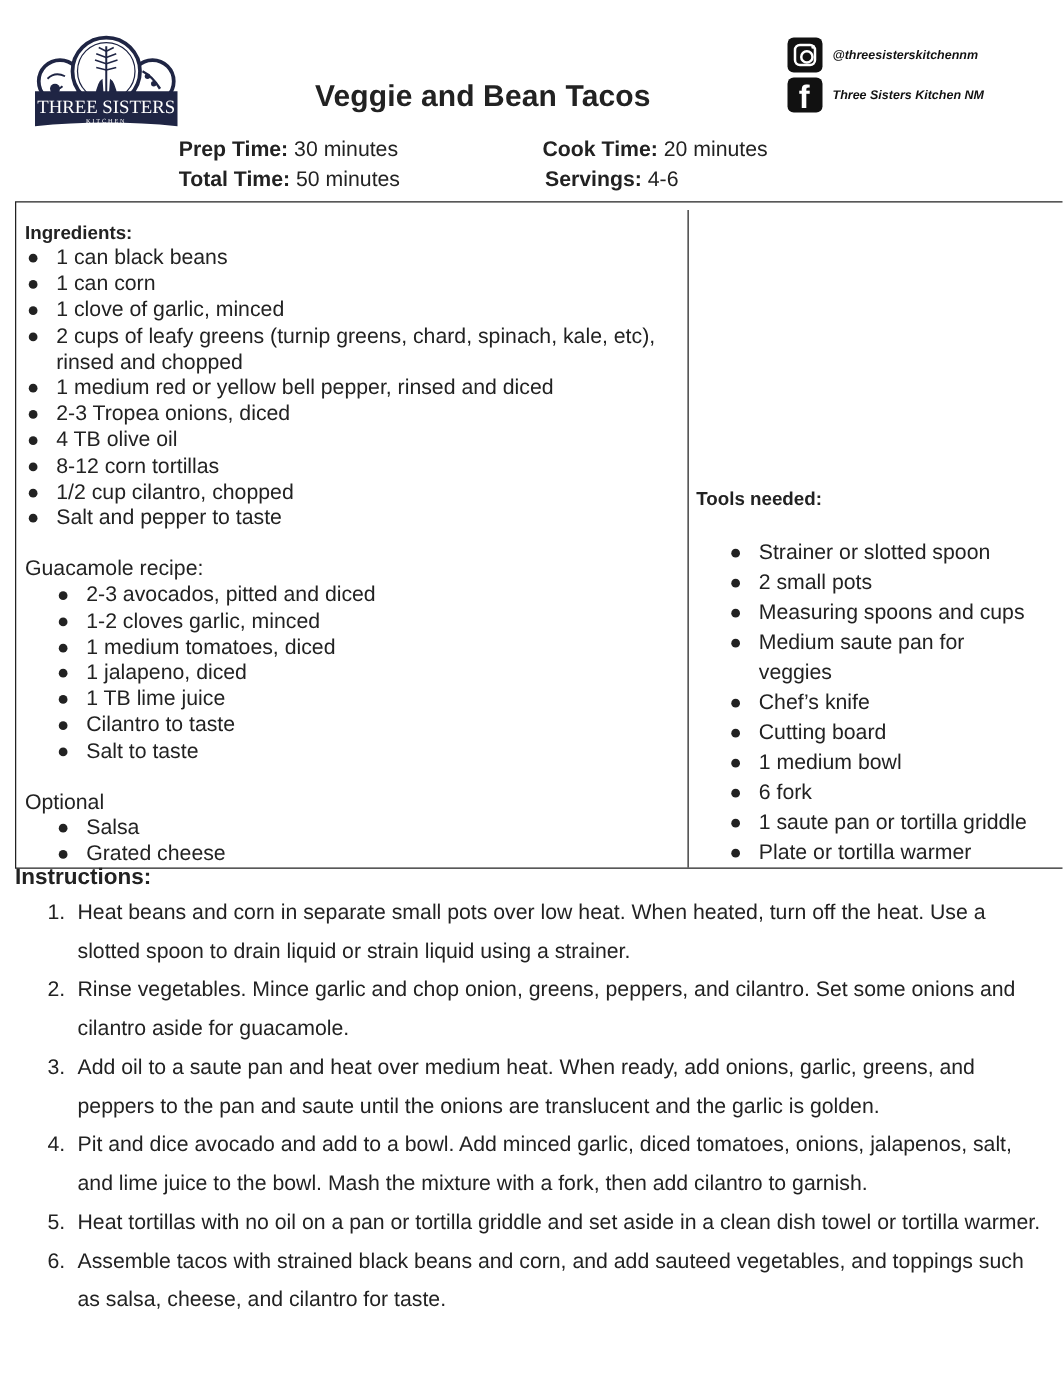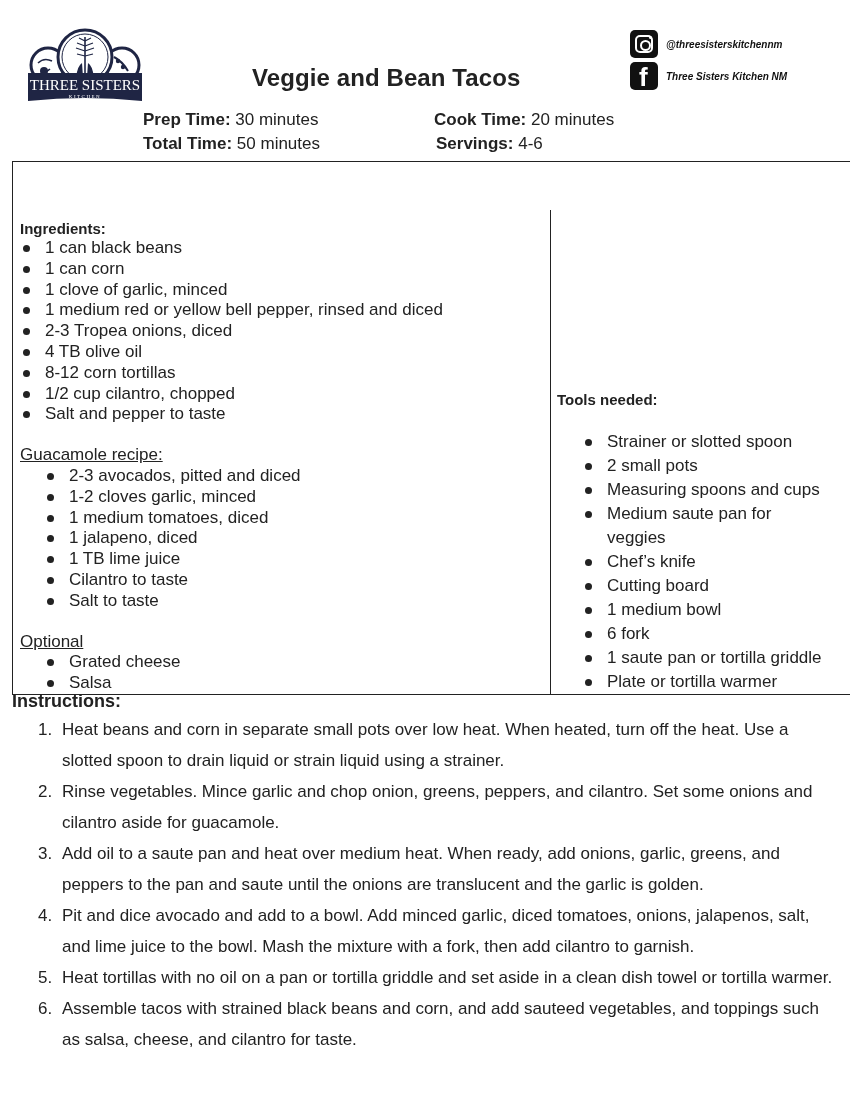--- a/index.html
+++ b/index.html
@@ -26,21 +26,21 @@
   
   .box { position: absolute; left: 12px; top: 161px; width: 842px; height: 534px; border: 1.5px solid #222; display: flex; align-items: flex-end; }
   .col-left { width: 538px; border-right: 1.5px solid #222; padding: 9px 0 0 7px; font-size: 17px; line-height: 20.8px; }
   .col-right { flex: 1; padding: 9px 0 0 6px; font-size: 17px; }
   .section-label-bold { font-weight: bold; font-size: 15px; line-height: 19px; }
   .list { list-style: none; }
   .list li { position: relative; padding-left: 25px; }
   .list li::before { content: ""; position: absolute; left: 3px; top: 7px; width: 7px; height: 7px; background: #222; border-radius: 50%; }
   .list.indent li { padding-left: 49px; }
   .list.indent li::before { left: 27px; }
-  .sublabel { margin-top: 20px; text-decoration: underline; }
+  .sublabel { margin-top: 20px; }
   .tools-list { margin-top: 21px; }
   .tools-list li { padding-left: 50px; line-height: 24px; }
   .tools-list li::before { left: 28px; top: 9px; }
 
   
   .instr-title { position: absolute; left: 12px; top: 691px; font-size: 18px; font-weight: bold; }
   .instr-list { position: absolute; left: 38px; top: 714px; width: 800px; list-style: none; font-size: 17px; line-height: 31px; }
   .instr-list li { position: relative; padding-left: 24px; }
   .instr-list li .num { position: absolute; left: 0; top: 0; }
 </style>
@@ -103,20 +103,21 @@
   <b>Servings:</b><span> 4-6</span>
 </div>
 
 <div class="box">
   <div class="col-left">
     <div class="section-label-bold">Ingredients:</div>
     <ul class="list">
       <li>1 can black beans</li>
       <li>1 can corn</li>
       <li>1 clove of garlic, minced</li>
+      <li style="padding-right:20px;">2 cups of leafy greens (turnip greens, chard, spinach, kale, etc), rinsed and chopped</li>
       <li>1 medium red or yellow bell pepper, rinsed and diced</li>
       <li>2-3 Tropea onions, diced</li>
       <li>4 TB olive oil</li>
       <li>8-12 corn tortillas</li>
       <li>1/2 cup cilantro, chopped</li>
       <li>Salt and pepper to taste</li>
     </ul>
 
     <div class="sublabel">Guacamole recipe:</div>
     <ul class="list indent">
@@ -124,22 +125,22 @@
       <li>1-2 cloves garlic, minced</li>
       <li>1 medium tomatoes, diced</li>
       <li>1 jalapeno, diced</li>
       <li>1 TB lime juice</li>
       <li>Cilantro to taste</li>
       <li>Salt to taste</li>
     </ul>
 
     <div class="sublabel">Optional</div>
     <ul class="list indent">
+      <li>Salsa</li>
       <li>Grated cheese</li>
-      <li>Salsa</li>
     </ul>
   </div>
 
   <div class="col-right">
     <div class="section-label-bold">Tools needed:</div>
     <ul class="list tools-list" style="padding-right:20px;">
       <li>Strainer or slotted spoon</li>
       <li>2 small pots</li>
       <li>Measuring spoons and cups</li>
       <li>Medium saute pan for veggies</li>

